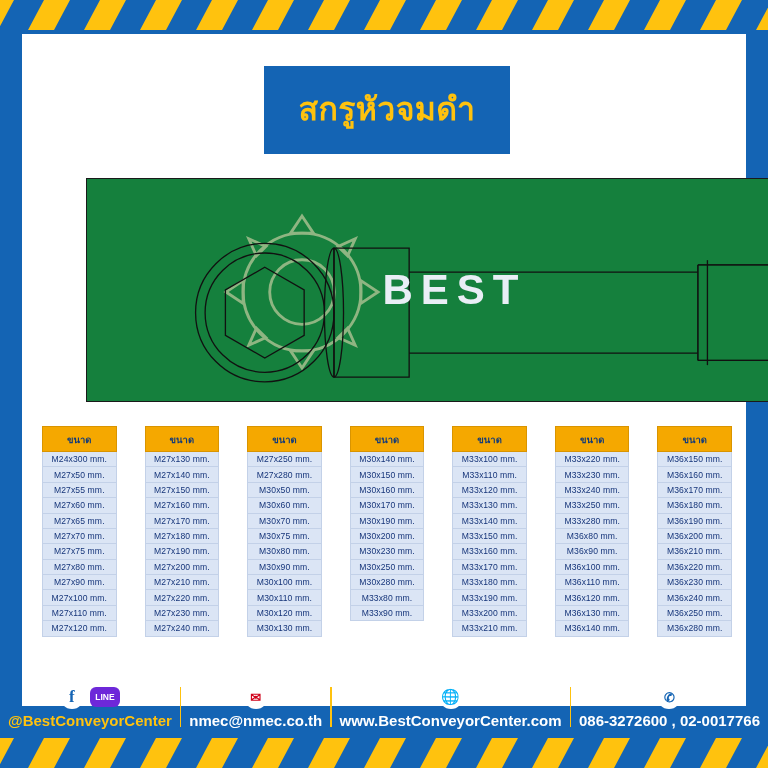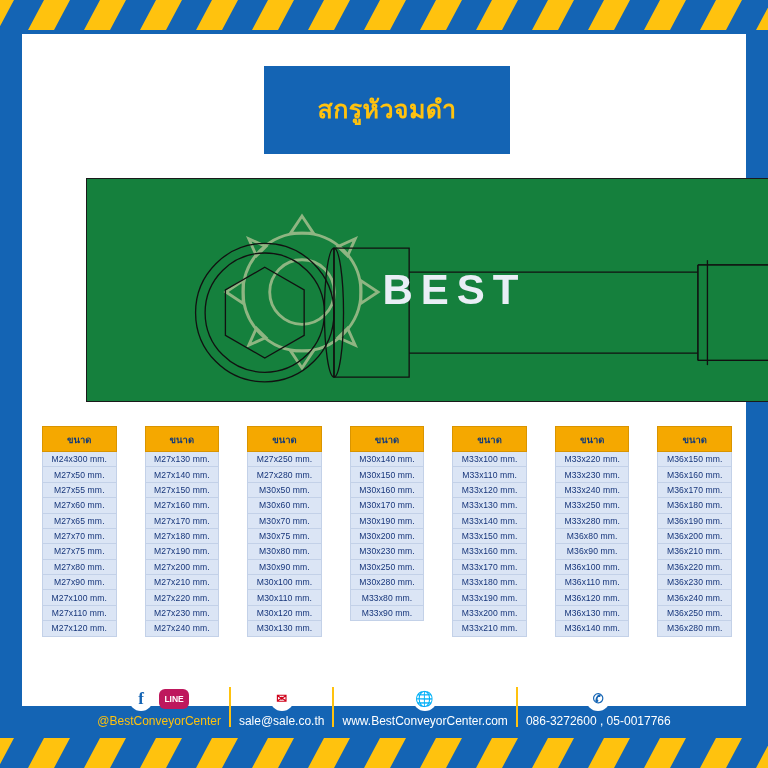--- a/index.html
+++ b/index.html
@@ -33,21 +33,21 @@
   }
   
   .title-box {
     position:absolute; left:262px; top:64px; width:246px; height:88px;
     background:#1464b4;
     display:flex; flex-direction:column; align-items:center; justify-content:center;
     line-height:1.18;
   }
   .title-box div {
     color:#ffc20e;
-    font-size:25px;
+    font-size:32px;
     font-weight:bold;
     letter-spacing:.4px;
     text-align:center;
   }
   
   .draw-frame {
     position:absolute; left:84px; top:176px; width:737px; height:224px;
     border:1px solid #1a1a1a;
     background:#15803d;
     overflow:hidden;
@@ -101,30 +101,30 @@
     position:absolute; left:0; bottom:30px; width:768px; height:62px;
     display:flex; align-items:center; justify-content:center;
     gap:0px;
     color:#ffffff;
   }
   .fcol {
     display:flex; flex-direction:column; align-items:center; justify-content:center;
     gap:3px;
     padding:0 8px;
   }
-  .fcol .ftxt { font-size:12px; font-weight:normal; white-space:nowrap; }
+  .fcol .ftxt { font-size:15px; font-weight:bold; white-space:nowrap; }
   .fdiv { width:2px; height:40px; background:#ffc20e; }
   .ficons { display:flex; align-items:center; gap:6px; }
   .circ {
     width:24px;height:24px;border-radius:50%;
     display:flex;align-items:center;justify-content:center;
     font-size:12px;font-weight:bold;
   }
   .circ.fb { background:#ffffff; color:#1464b4; font-family:"Liberation Serif",serif; font-size:17px; }
-  .circ.line { background:#be185d; color:#fff; font-size:8.5px; border-radius:6px; width:30px; height:20px;}
+  .circ.line { background:#6d28d9; color:#fff; font-size:8.5px; border-radius:6px; width:30px; height:20px;}
   .circ.mail { background:#ffffff; color:#d0021b; font-size:13px; }
   .circ.web  { background:#ffffff; color:#1464b4; font-size:15px; }
   .circ.tel  { background:#ffffff; color:#1464b4; font-size:13px; }
   .fb-yellow { color:#ffc20e; }
 </style>
 </head>
 <body>
 
 <div class="band top">
   <div class="chev-row" id="chev-top">
@@ -312,35 +312,35 @@
       <span class="circ fb">f</span>
       <span class="circ line">LINE</span>
     </div>
     <div class="ftxt fb-yellow">@BestConveyorCenter</div>
   </div>
 
   <div class="fdiv"></div>
 
   <div class="fcol">
     <span class="circ mail">✉</span>
-    <div class="ftxt">sale@sale.co.th</div>
+    <div class="ftxt">nmec@nmec.co.th</div>
   </div>
 
   <div class="fdiv"></div>
 
   <div class="fcol">
     <span class="circ web">🌐</span>
     <div class="ftxt">www.BestConveyorCenter.com</div>
   </div>
 
   <div class="fdiv"></div>
 
   <div class="fcol">
     <span class="circ tel">✆</span>
-    <div class="ftxt">086-3272600 , 05-0017766</div>
+    <div class="ftxt">086-3272600 , 02-0017766</div>
   </div>
 </div>
 
 <div class="band bot">
   <div class="chev-row" id="chev-bot">
       <div class="chev" style="left: -20px;"></div>
       <div class="chev" style="left: 36px;"></div>
       <div class="chev" style="left: 92px;"></div>
       <div class="chev" style="left: 148px;"></div>
       <div class="chev" style="left: 204px;"></div>

